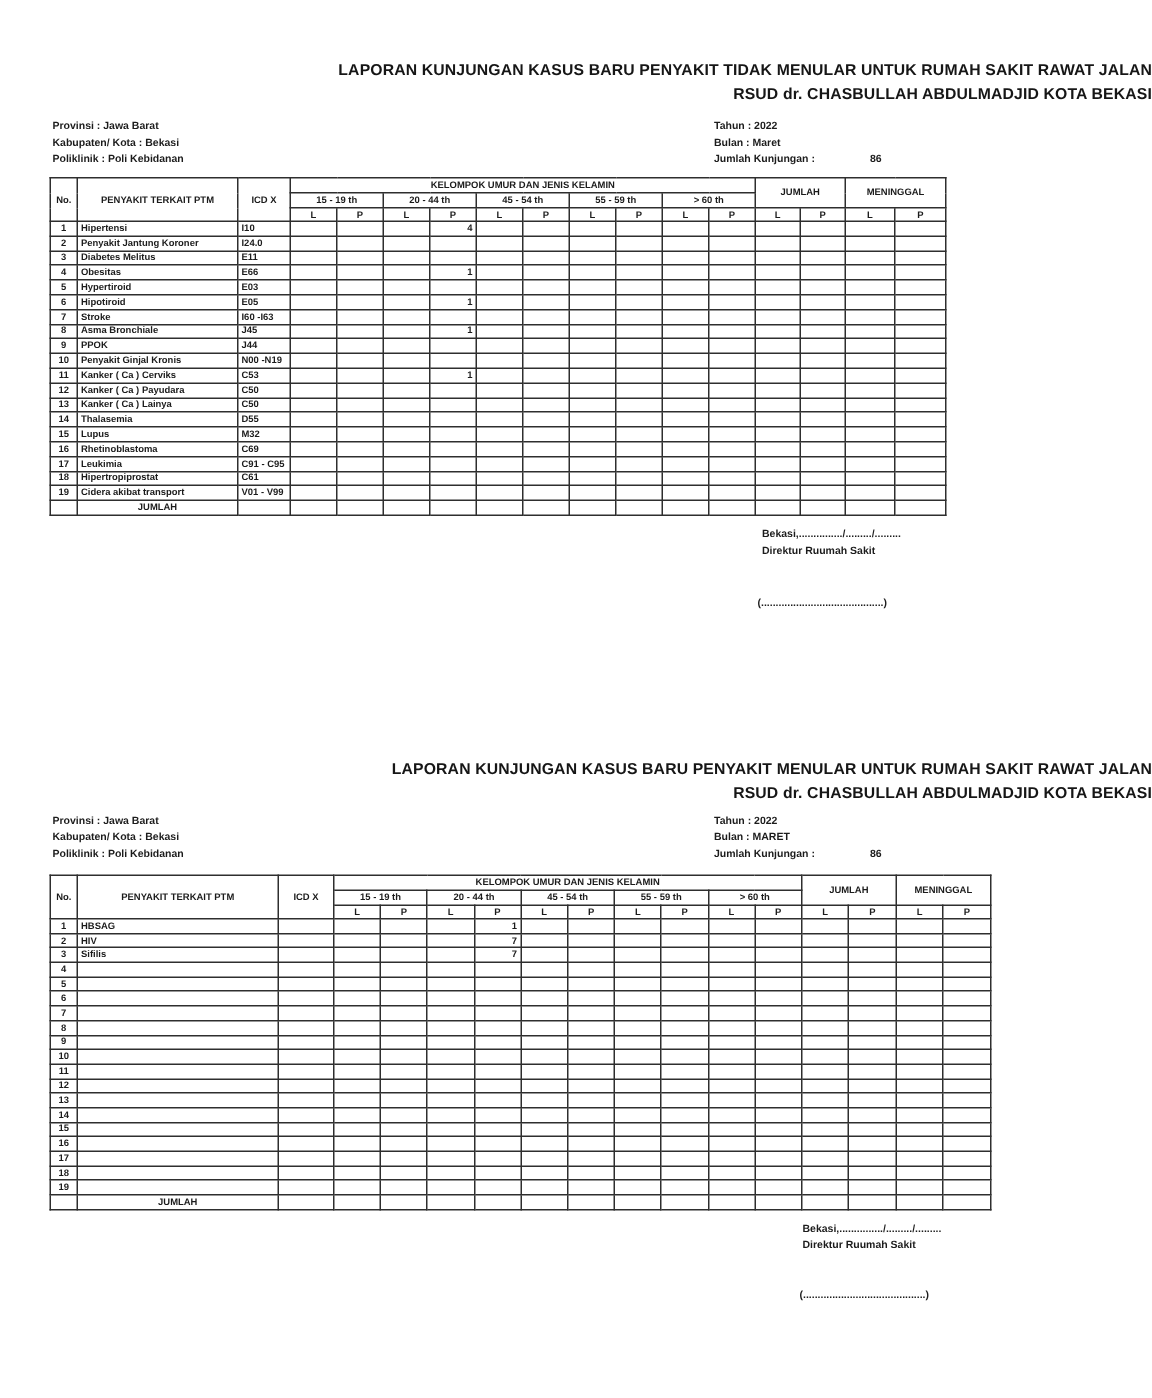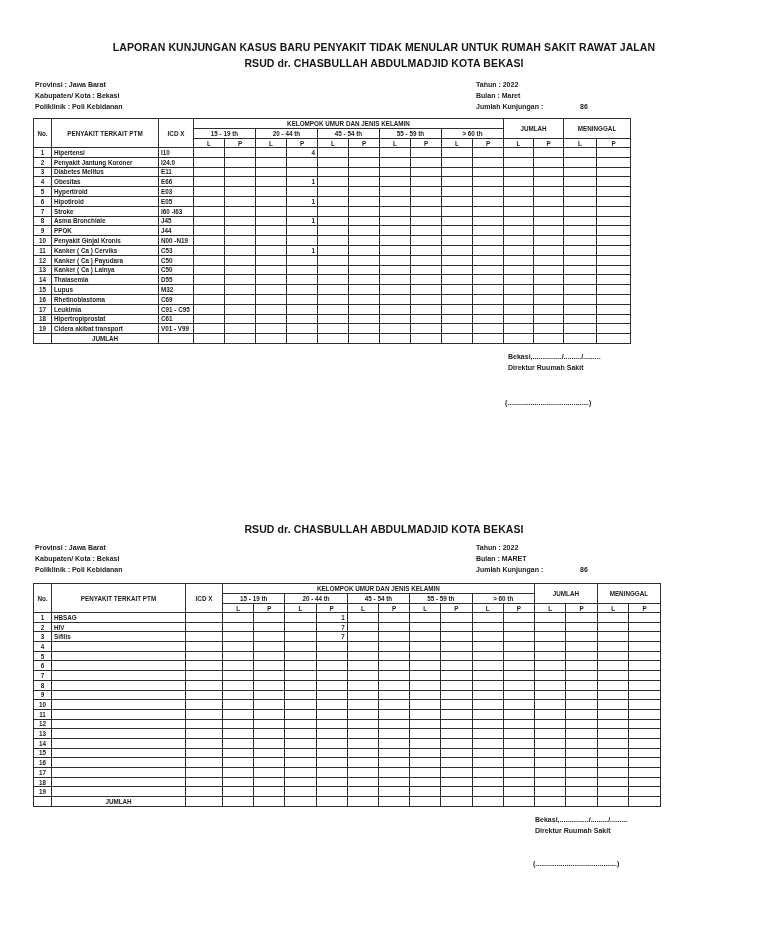--- a/index.html
+++ b/index.html
@@ -1,21 +1,21 @@
 <!DOCTYPE html>
 <html><head>
 <meta charset="utf-8">
 <style>
   html,body { margin:0; padding:0; background:#fff; }
   .page {
     position:relative; width:768px; height:932px; background:#ffffff;
     font-family:"Liberation Sans", sans-serif; color:#1c1c1c; overflow:hidden;
   }
   .title {
-    position:absolute; left:0; right:0; text-align:center;
+    position:absolute; left:0; right:0; text-align:right;
     font-size:10.5px; font-weight:bold; letter-spacing:.1px; color:#161616;
   }
   .info { position:absolute; font-size:7px; font-weight:bold; line-height:11px; white-space:nowrap; }
   .info .vline { display:flex; }
   .info .kv-label { width:104px; }
   table { position:absolute; border-collapse:collapse; table-layout:fixed; background:#fff; }
   table { border:1.6px solid #1f1f1f; }
   th, td {
     border:1px solid #2e2e2e; padding:0 2px; font-size:6.3px; font-weight:bold;
     overflow:hidden; white-space:nowrap; color:#1b1b1b;
@@ -493,20 +493,21 @@
         </tr>
       </tbody>
   </table>
 
   <div class="sig" style="left:508px; top:351px;">
     <div>Bekasi,.............../........./.........</div>
     <div>Direktur Ruumah Sakit</div>
   </div>
   <div class="sig-paren" style="left:505px; top:399px;">(..........................................)</div>
 
+  <div class="title" style="top:507px;">LAPORAN KUNJUNGAN KASUS BARU PENYAKIT MENULAR UNTUK RUMAH SAKIT RAWAT JALAN</div>
   <div class="title" style="top:523px;">RSUD dr. CHASBULLAH ABDULMADJID KOTA BEKASI</div>
 
   <div class="info" style="left:35px; top:542px;">
     <div>Provinsi : Jawa Barat</div>
     <div>Kabupaten/ Kota : Bekasi</div>
     <div>Poliklinik : Poli Kebidanan</div>
   </div>
 
   <div class="info" style="left:476px; top:542px;">
     <div>Tahun : 2022</div>

